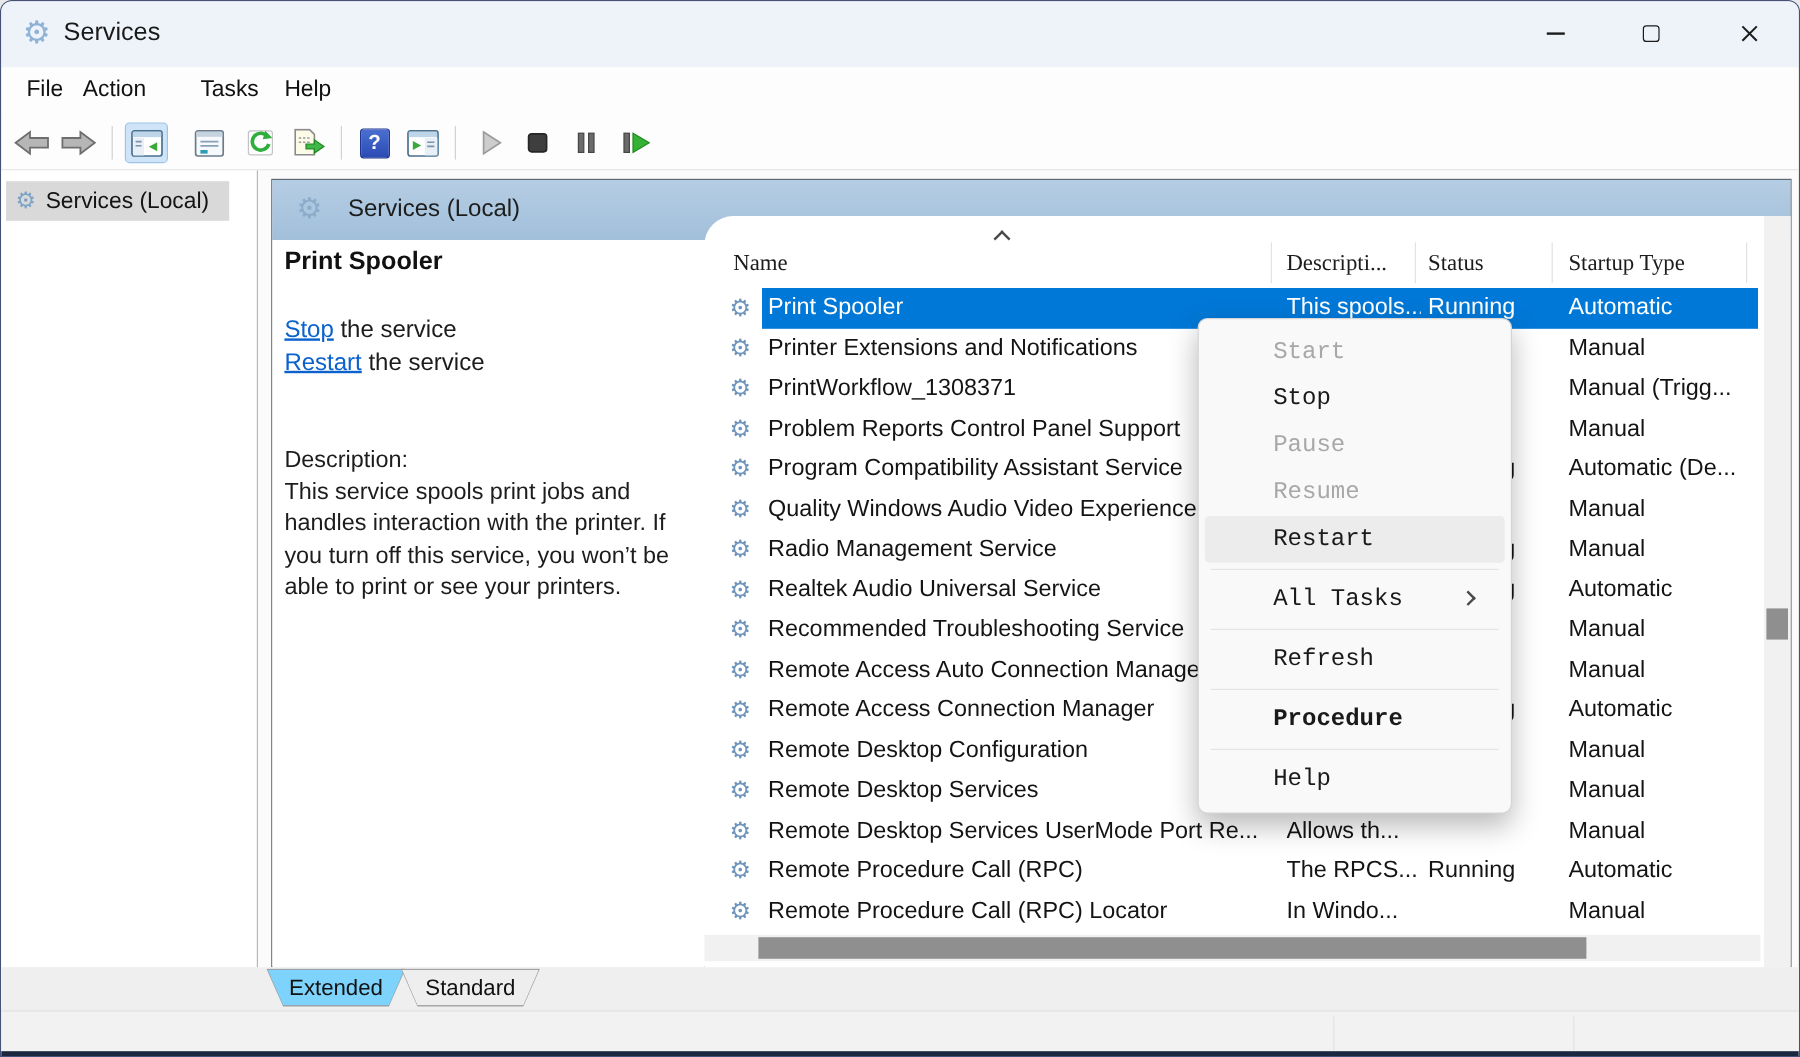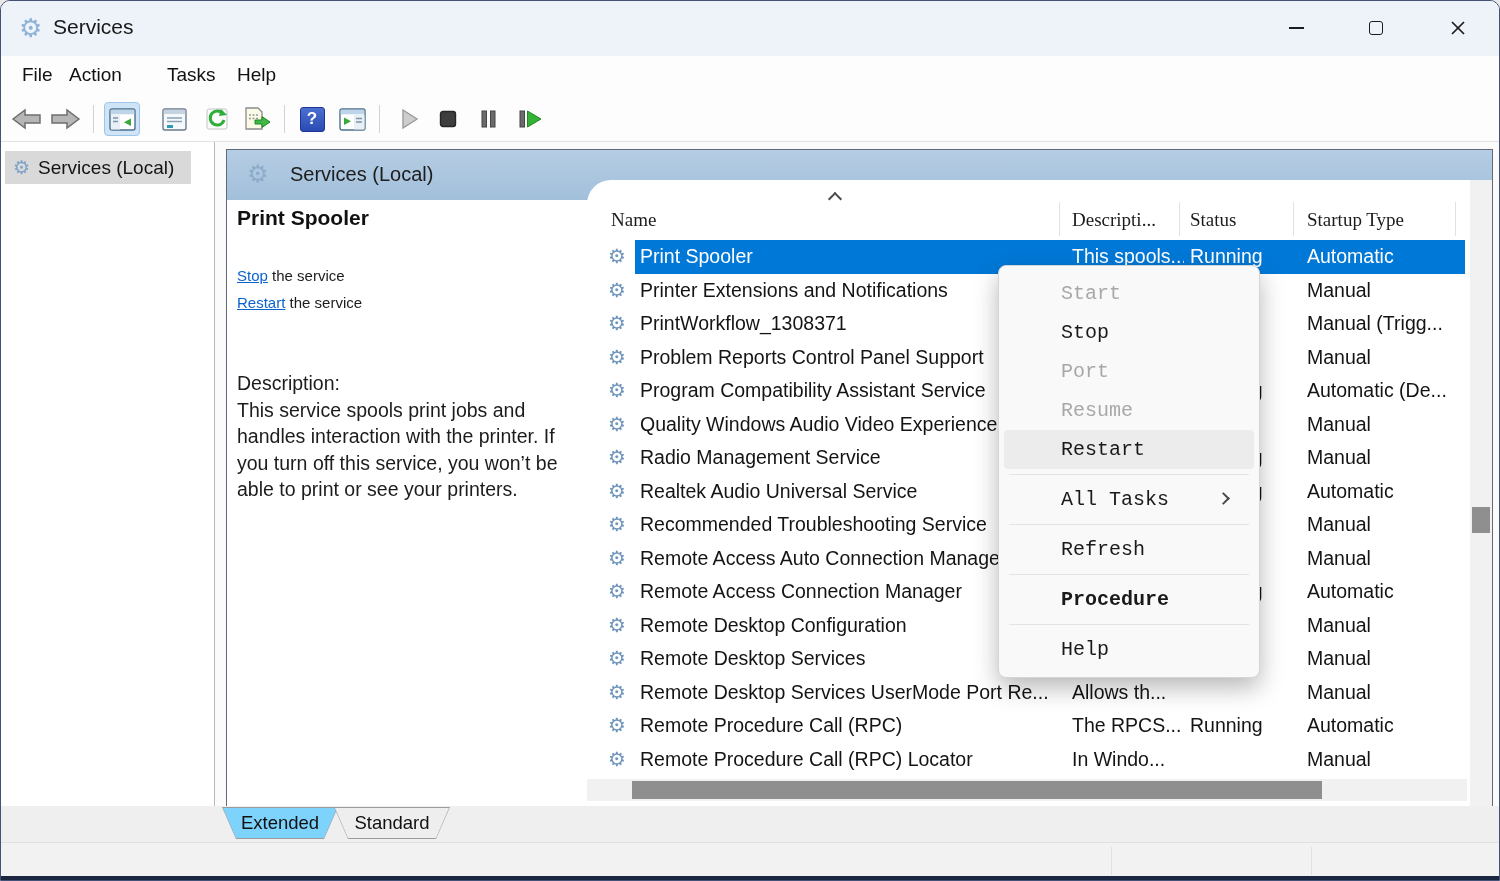--- a/index.html
+++ b/index.html
@@ -39,21 +39,21 @@
 
   
   .main-frame { position:absolute; left:225px; top:7px; width:1267px; height:657px; background:#ffffff; border:1px solid #5f6a75; }
   .band { position:absolute; left:0; top:0; width:100%; height:50px; background:linear-gradient(#b5cde4,#a2bfda); }
   .band-gear { position:absolute; left:20px; top:12px; font-size:24px; color:#8cacca; }
   .band-title { position:absolute; left:63px; top:13px; font-size:20px; color:#1d1d1d; }
 
   
   .left-pane { position:absolute; left:0; top:50px; width:360px; height:607px; background:#fff; }
   .svc-title { position:absolute; left:10px; top:6px; font-size:21px; font-weight:bold; color:#111; }
-  .links { position:absolute; left:10px; top:62px; font-size:15px; line-height:27px; color:#1c1c1c; }
+  .links { position:absolute; left:10px; top:62px; font-size:20px; line-height:27px; color:#1c1c1c; }
   .lnk { color:#0b62cc; text-decoration:underline; cursor:pointer; }
   .desc-block { position:absolute; left:10px; top:170px; width:346px; font-size:19.5px; line-height:26.5px; color:#1c1c1c; }
 
   
   .list-panel { position:absolute; left:360px; top:30px; width:905px; height:627px; background:#fff; border-top-left-radius:24px; }
   .list-header { position:absolute; left:0; top:0; width:880px; height:60px;font-family:Liberation Serif, serif; }
   .sort-caret { position:absolute; left:243px; top:14px; width:10px; height:10px; border-left:2px solid #4a4a4a; border-top:2px solid #4a4a4a; transform:rotate(45deg); }
   .hcell { position:absolute; top:24px; height:32px; line-height:32px; font-size:19px; color:#1c1c1c; cursor:default; }
   .h-name{left:24px;} .h-desc{left:485px;} .h-status{left:603px;} .h-startup{left:720px;}
   .hdiv { position:absolute; top:22px; width:1px; height:34px; background:#e2e2e2; }
@@ -395,21 +395,21 @@
         <div class="vscroll">
           <div class="vthumb"></div>
         </div>
       </div>
     </div>
   </div>
 
   <div class="ctx-menu">
       <div class="ctx-item disabled">Start</div>
       <div class="ctx-item">Stop</div>
-      <div class="ctx-item disabled">Port</div>
+      <div class="ctx-item disabled">Pause</div>
       <div class="ctx-item disabled">Resume</div>
       <div class="ctx-item highlighted">Restart</div>
       <div class="ctx-sep"></div>
       <div class="ctx-item">All Tasks<span class="sub-arrow"></span></div>
       <div class="ctx-sep"></div>
       <div class="ctx-item">Refresh</div>
       <div class="ctx-sep"></div>
       <div class="ctx-item bold">Procedure</div>
       <div class="ctx-sep"></div>
       <div class="ctx-item">Help</div>

